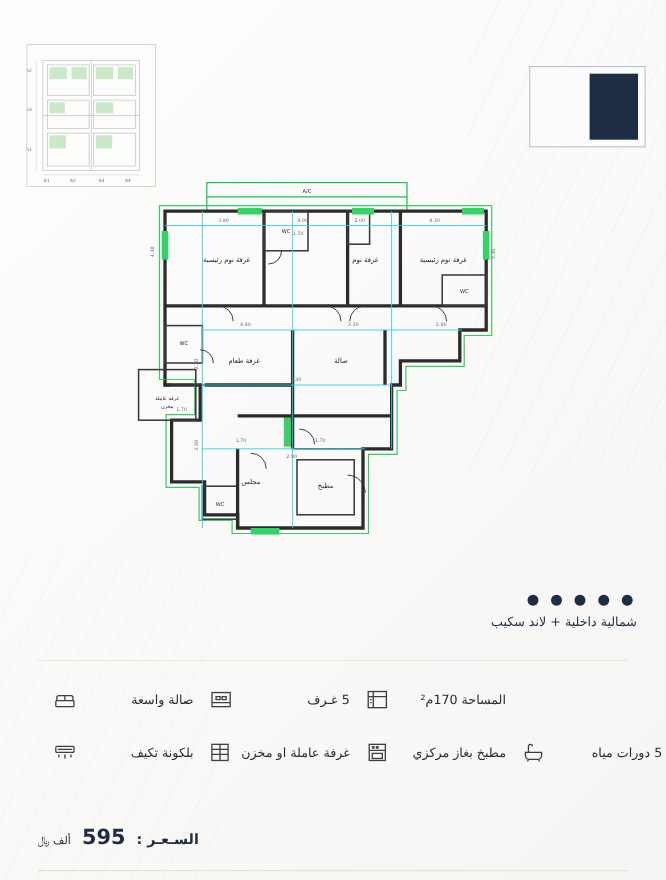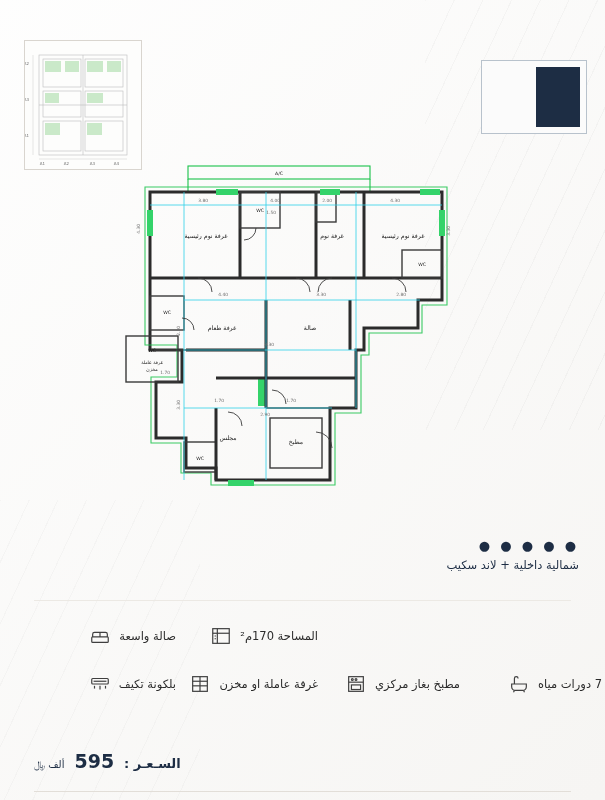--- a/index.html
+++ b/index.html
@@ -70,21 +70,21 @@
   
   .features{
     position:absolute;left:0;right:0;top:612px;height:110px;
     direction:rtl;
   }
   .frow{
     display:flex;justify-content:flex-end;align-items:center;
     padding:0 34px;height:48px;gap:0px;
   }
   .feat{
-    display:flex;align-items:center;justify-content:flex-start;
+    display:flex;align-items:center;justify-content:space-between;
     gap:8px;min-width:128px;padding-left:14px;
   }
   .feat .lbl{
     font-size:11.5px;color:#2b2b2b;white-space:nowrap;
   }
   .feat .ico{
     width:22px;height:22px;flex:none;color:#3f3f3f;
   }
   .feat .ico svg{display:block;}
 
@@ -308,34 +308,45 @@
           <svg viewBox="0 0 24 24" width="22" height="22" fill="none" stroke="#3f3f3f" stroke-width="1.3">
             <rect x="3" y="4" width="18" height="16"></rect>
             <line x1="3" y1="9" x2="21" y2="9"></line>
               <line x1="8" y1="4" x2="8" y2="20"></line>
             <line x1="5" y1="12" x2="6.5" y2="12"></line>
               <line x1="5" y1="15" x2="6.5" y2="15"></line>
           </svg>
         </span>
       </div>
       <div class="feat">
+        <span class="lbl">5 غـرف</span>
+        <span class="ico">
+          <svg viewBox="0 0 24 24" width="22" height="22" fill="none" stroke="#3f3f3f" stroke-width="1.3">
+            <rect x="3" y="5" width="18" height="14"></rect>
+            <path d="M7 9h4v3H7z"></path>
+              <path d="M13 9h4v3h-4z"></path>
+              <line x1="3" y1="15" x2="21" y2="15"></line>
+          </svg>
+        </span>
+      </div>
+      <div class="feat">
         <span class="lbl">صالة واسعة</span>
         <span class="ico">
           <svg viewBox="0 0 24 24" width="22" height="22" fill="none" stroke="#3f3f3f" stroke-width="1.3">
             <path d="M4 13v-3a2 2 0 0 1 2-2h12a2 2 0 0 1 2 2v3"></path>
             <rect x="3" y="13" width="18" height="6" rx="1"></rect>
             <line x1="12" y1="8" x2="12" y2="13"></line>
           </svg>
         </span>
       </div>
     </div>
 
     <div class="frow">
       <div class="feat">
-        <span class="lbl">7 دورات مياه</span>
+        <span class="lbl">5 دورات مياه</span>
         <span class="ico">
           <svg viewBox="0 0 24 24" width="22" height="22" fill="none" stroke="#3f3f3f" stroke-width="1.3">
             <path d="M4 12h16v3a4 4 0 0 1-4 4H8a4 4 0 0 1-4-4z"></path>
             <path d="M7 12V6a2 2 0 0 1 4 0"></path>
             <line x1="7" y1="19" x2="6" y2="21"></line>
               <line x1="17" y1="19" x2="18" y2="21"></line>
           </svg>
         </span>
       </div>
       <div class="feat">

